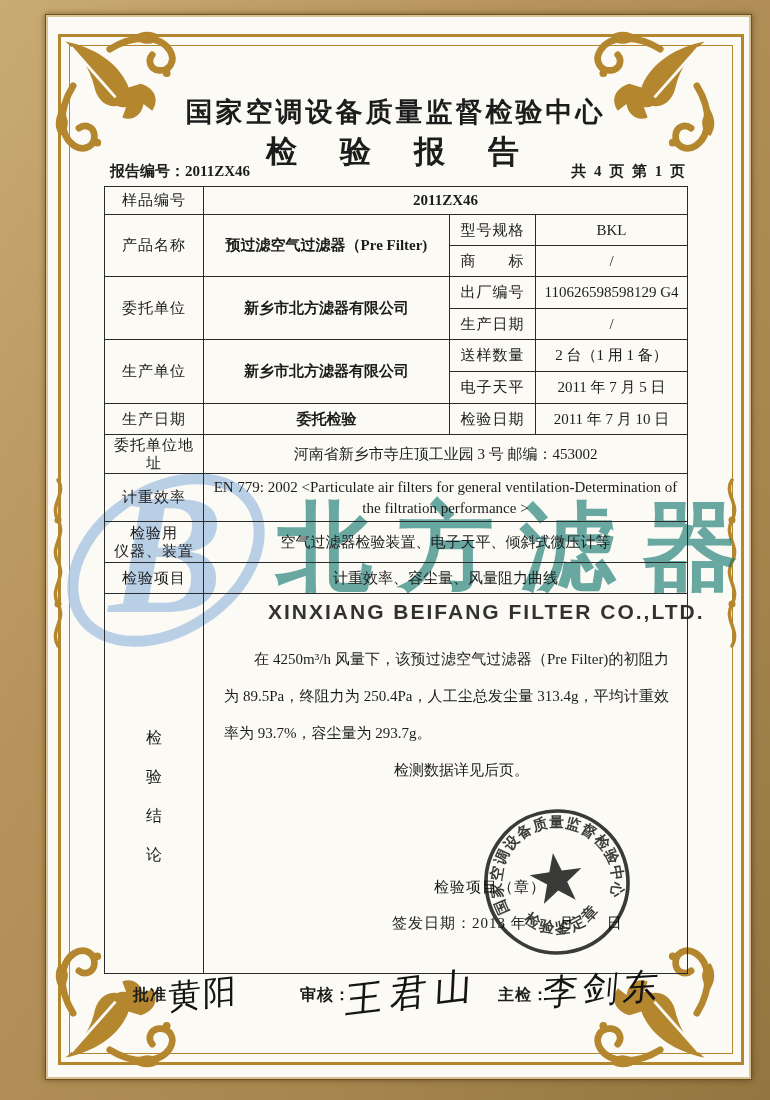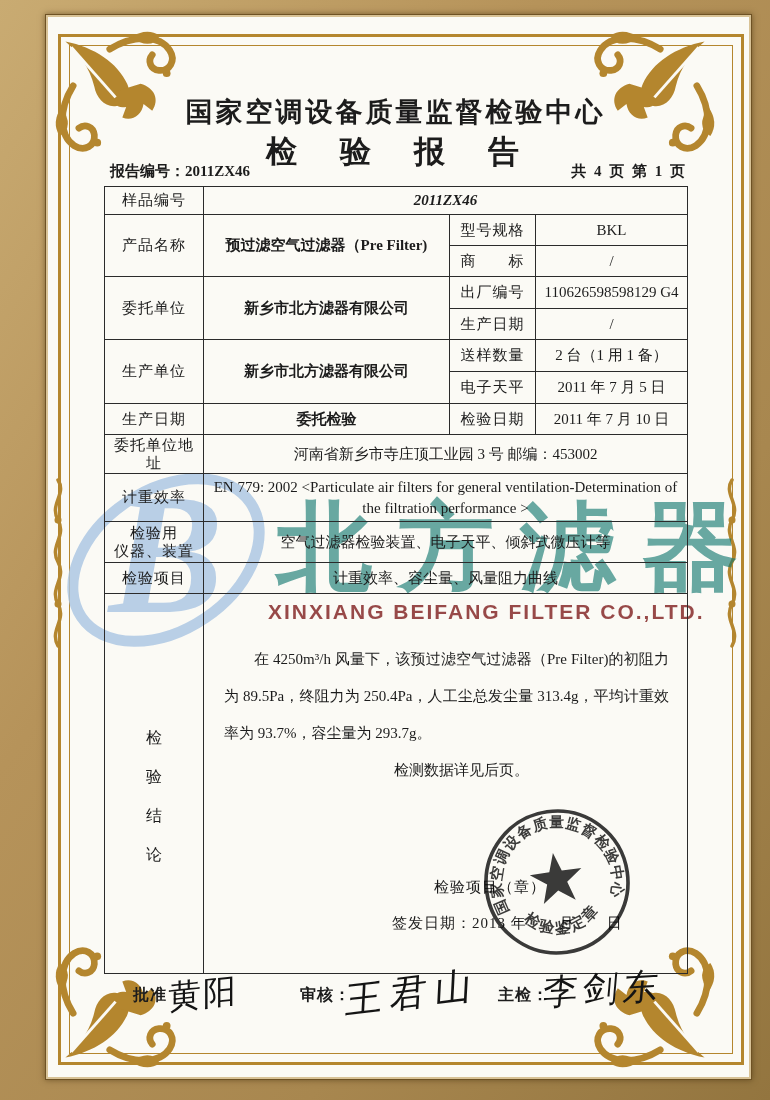--- a/index.html
+++ b/index.html
@@ -24,38 +24,38 @@
   .ms-l{left:47px;top:478px;}
   .ms-r{left:721px;top:478px;transform:scaleX(-1);}
 
   
   .wm-logo{position:absolute;left:52px;top:442px;width:228px;height:228px;opacity:.8;z-index:1;}
   .wm-cn{position:absolute;left:276px;top:498px;z-index:1;
          font-size:96px;line-height:100px;font-weight:700;letter-spacing:26px;
          color:#0f766e;opacity:.62;white-space:nowrap;}
   .wm-en{position:absolute;left:268px;top:600px;z-index:1;
          font-family:"Liberation Sans","DejaVu Sans",sans-serif;
-         font-size:21px;font-weight:700;letter-spacing:2px;color:#7f1d1d;opacity:.8;white-space:nowrap;}
+         font-size:21px;font-weight:700;letter-spacing:2px;color:#000000;opacity:.8;white-space:nowrap;}
 
   
   .org-name{position:absolute;left:104px;top:94px;width:583px;z-index:2;
             text-align:center;font-size:27px;font-weight:700;letter-spacing:3px;}
   .doc-title{position:absolute;left:104px;top:131px;width:583px;z-index:2;
             text-align:center;font-size:31px;font-weight:700;letter-spacing:6px;}
   .report-no{position:absolute;left:110px;top:162px;font-size:15px;z-index:2;font-weight:600;}
   .page-info{position:absolute;left:487px;top:162px;width:200px;text-align:right;
             font-size:15px;z-index:2;font-weight:600;letter-spacing:2px;}
 
   
   table.main{position:absolute;left:104px;top:186px;width:583px;z-index:2;
              border-collapse:collapse;table-layout:fixed;background:transparent;}
   table.main td{border:1.5px solid #2b2b2b;font-size:15px;text-align:center;
              padding:1px 4px;overflow:hidden;}
   td.lbl{letter-spacing:1px;}
-  td.val-left{text-align:left;padding-left:18px;font-weight:600;font-style:italic;}
+  td.val-left{text-align:left;padding-left:18px;font-weight:600;}
   td.bold{font-weight:600;}
   tr.rh28{height:28px;} tr.rh31{height:31px;} tr.rh32{height:32px;}
   tr.rh48{height:48px;} tr.rh41{height:41px;} tr.rh380{height:380px;}
   td.basis-cell{font-size:14.5px;line-height:21px;padding:2px 10px;}
   td.small-lbl{font-size:14.5px;line-height:18px;padding:0 2px;}
 
   
   td.concl-lbl{vertical-align:top;}
   .vert-label{display:flex;flex-direction:column;align-items:center;gap:18px;
               padding-top:133px;font-size:16px;letter-spacing:0;}

